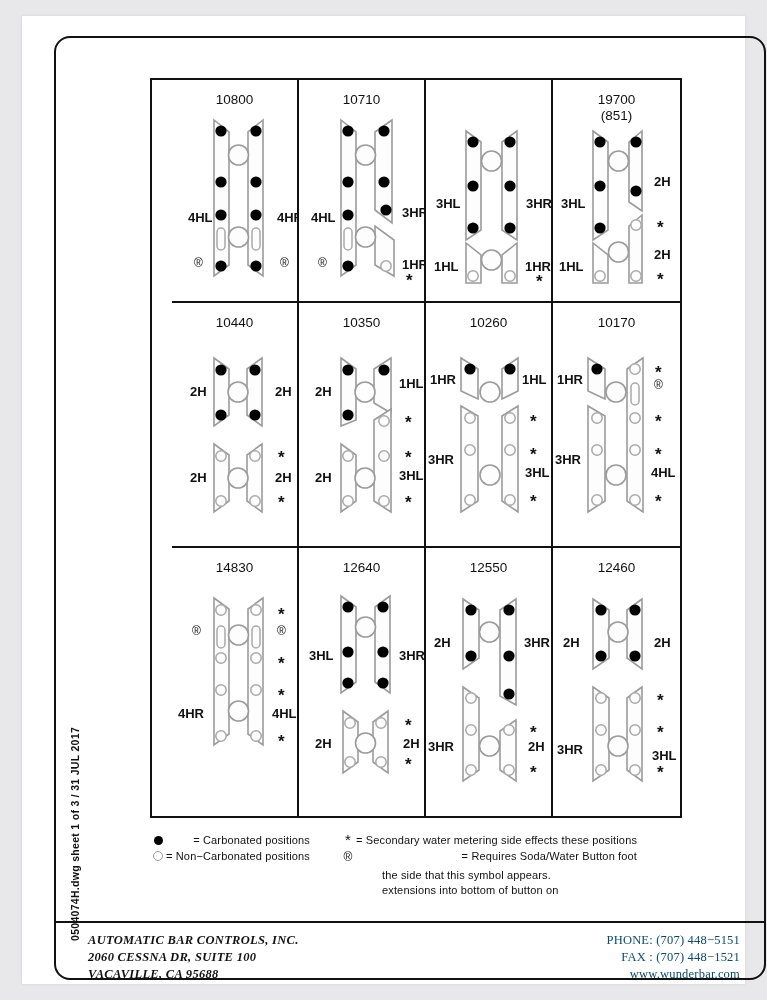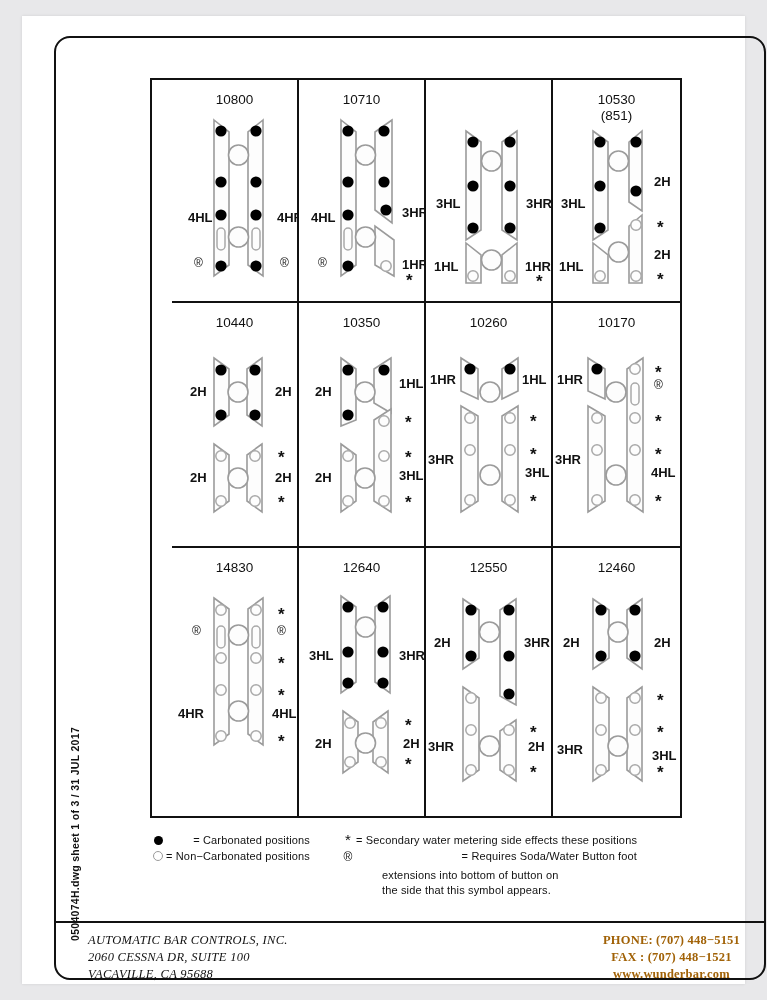--- a/index.html
+++ b/index.html
@@ -183,21 +183,21 @@
     top: 905px;
     width: 712px;
     height: 59px;
   }
   #addr {
     position: absolute;
     left: 34px;
     top: 11px;
     font-family: "Liberation Serif", serif;
     font-style: italic;
-    font-weight: normal;
+    font-weight: bold;
     font-size: 12.5px;
     line-height: 1.34;
     color: #111;
     letter-spacing: 0.3px;
     white-space: pre-line;
   }
   #brand {
     position: absolute;
     left: 0; right: 0;
     top: 11px;
@@ -210,26 +210,26 @@
   }
   #brand .tm {
     font-size: 11px;
     vertical-align: 13px;
     font-weight: bold;
   }
   #contact {
     position: absolute;
     right: 26px;
     top: 11px;
-    text-align: center;
+    text-align: right;
     font-family: "Liberation Serif", serif;
-    font-weight: bold;
+    font-weight: normal;
     font-size: 12.5px;
     line-height: 1.34;
-    color: #a16207;
+    color: #0c4a6e;
     letter-spacing: 0.2px;
     white-space: pre-line;
   }
 </style>
 </head>
 <body>
 
 <div id="page">
 
   <div id="sheet-border"></div>
@@ -335,21 +335,21 @@
         </svg>
       </div>
       <span class="lbl" style="left:10px;top:117px">3HL</span>
       <span class="lbl" style="left:100px;top:117px">3HR</span>
       <span class="lbl" style="left:8px;top:180px">1HL</span>
       <span class="lbl" style="left:99px;top:180px">1HR</span>
       <span class="lbl star" style="left:110px;top:193px">*</span>
     </div>
 
     <div class="cell lastcol">
-      <div class="cell-title">10530
+      <div class="cell-title">19700
 (851)</div>
       <div class="stage">
         <svg width="133" height="223" viewBox="0 0 133 223">
           <g stroke="#9b9b9b" stroke-width="1.6" fill="#fdfdfd">
             <path d="M40 51 L55 62 L55 150 L40 160 L40 51 Z"></path>
             <path d="M89 51 L76 62 L76 122 L89 131 L89 51 Z"></path>
             <path d="M40 163 L55 175 L55 203 L40 203 L40 163 Z"></path>
             <path d="M89 135 L76 146 L76 203 L89 203 L89 135 Z"></path>
           </g>
           <g stroke="#9b9b9b" stroke-width="1.6" fill="#fdfdfd">
@@ -693,22 +693,22 @@
 
     <div class="leg-col-b">
       <div class="leg-row">
         <span class="leg-key" style="font-size:15px;line-height:0.8">*</span>
         <span class="leg-text">= Secondary water metering side effects these positions</span>
       </div>
       <div class="leg-row">
         <span class="leg-key" style="font-size:12px">®</span>
         <span class="leg-text">= Requires Soda/Water Button foot</span>
       </div>
+      <div class="leg-cont">the side that this symbol appears.</div>
       <div class="leg-cont">extensions into bottom of button on</div>
-      <div class="leg-cont">the side that this symbol appears.</div>
     </div>
   </div>
 
   <div id="footer-rule"></div>
   <div id="footer">
     <div id="addr">AUTOMATIC BAR CONTROLS, INC.
 2060 CESSNA DR, SUITE 100
 VACAVILLE, CA 95688</div>
     <div id="contact">PHONE: (707) 448−5151
 FAX  : (707) 448−1521

